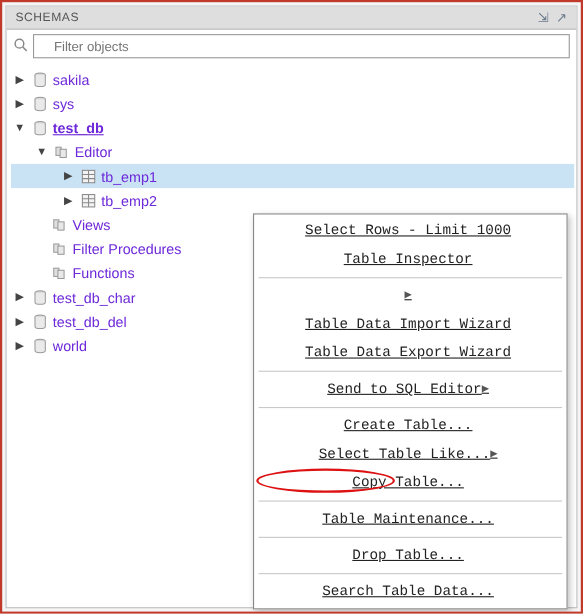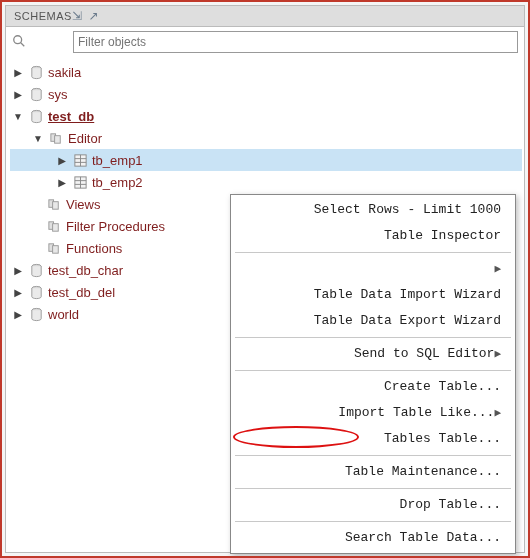--- a/index.html
+++ b/index.html
@@ -1,35 +1,35 @@
 <!DOCTYPE html>
 <html><head>
 <meta charset="utf-8">
 <style>
   * { box-sizing: border-box; margin: 0; padding: 0; }
   body { font-family: Tahoma, Arial, sans-serif; font-size: 12px; color: #333; background: #fff; }
   .window { width: 530px; height: 558px; border: 2px solid #c0392b; background: #f5f5f5; position: relative; overflow: hidden; }
   .panel { border: 1px solid #bbb; margin: 3px; background: #fff; height: 548px; }
-  .panel-header { background: #dedede; padding: 3px 8px; font-size: 11px; letter-spacing: 0.5px; color: #555; display: flex; align-items: center; border-bottom: 1px solid #bbb; }
+  .panel-header { background: #dedede; padding: 3px 8px; font-size: 11px; letter-spacing: 0.5px; color: #555; display: flex; justify-content: space-between; align-items: center; border-bottom: 1px solid #bbb; }
   .panel-header-controls { display: flex; gap: 6px; color:#6b7b8c; font-size:12px; }
   .search-row { display: flex; align-items: center; padding: 4px 6px; gap: 4px; }
   .search-icon { color: #7a7a7a; font-size: 13px; }
-  .filter-input { flex: 1; border: 1px solid #999; padding: 3px 4px; font-size: 12px; color: #ef4444; height: 22px; margin-left: 43px; }
+  .filter-input { flex: 1; border: 1px solid #999; padding: 3px 18px; font-size: 12px; color: #ef4444; height: 22px; }
   .tree { padding: 4px 2px 4px 4px; user-select: none; }
   .tree-row { display: flex; align-items: center; height: 22px; gap: 4px; padding-left: 2px; white-space: nowrap; }
   .tree-row.selected { background: #c9e3f5; }
   .toggle { width: 12px; text-align: center; color: #444; font-size: 10px; cursor: pointer; }
   .indent { display:inline-block; }
   .node-icon { width: 16px; height: 16px; display: inline-flex; align-items: center; justify-content: center; }
   .db-icon svg, .folder-icon svg, .table-icon svg { display:block; }
-  .label { font-size: 13px; color: #7f1d1d; }
+  .label { font-size: 13px; color: #6d28d9; }
   .label.bold { font-weight: bold; text-decoration: underline; }
   
   .context-menu { position: absolute; top: 192px; left: 228px; width: 286px; background: #fff; border: 1px solid #888; box-shadow: 2px 2px 6px rgba(0,0,0,0.25); font-family: "Courier New", monospace; font-size: 13px; color: #222; padding: 2px 0; }
-  .menu-item { padding: 4px 14px 4px 10px; display: flex; justify-content: flex-end; align-items: center; cursor: default; line-height: 18px; }
+  .menu-item { padding: 4px 14px 4px 10px; display: flex; justify-content: center; align-items: center; cursor: default; line-height: 18px; text-decoration: underline; }
   .menu-sep { height: 1px; background: #c8c8c8; margin: 3px 4px; }
   .submenu-arrow { color: #555; font-size: 11px; }
   .alter-highlight { position: absolute; border: 2px solid #d11; border-radius: 50%/50%; width: 126px; height: 22px; }
   .alter-wrap { position: relative; }
 </style>
 </head>
 <body>
 
 <div class="window">
   <div class="panel">
@@ -213,25 +213,25 @@
     <div class="menu-sep"></div>
     <div class="menu-item">
         <span>Send to SQL Editor</span>
         <span class="submenu-arrow">▶</span>
       </div>
     <div class="menu-sep"></div>
     <div class="menu-item">
         <span>Create Table...</span>
       </div>
     <div class="menu-item">
-        <span>Import Table Like...</span>
+        <span>Select Table Like...</span>
         <span class="submenu-arrow">▶</span>
       </div>
     <div class="menu-item alter-wrap">
-      <span>Tables Table...</span>
+      <span>Copy Table...</span>
       <span class="alter-highlight" style="left:2px; top:0px;"></span>
     </div>
     <div class="menu-sep"></div>
     <div class="menu-item">
         <span>Table Maintenance...</span>
       </div>
     <div class="menu-sep"></div>
     <div class="menu-item">
         <span>Drop Table...</span>
       </div>

